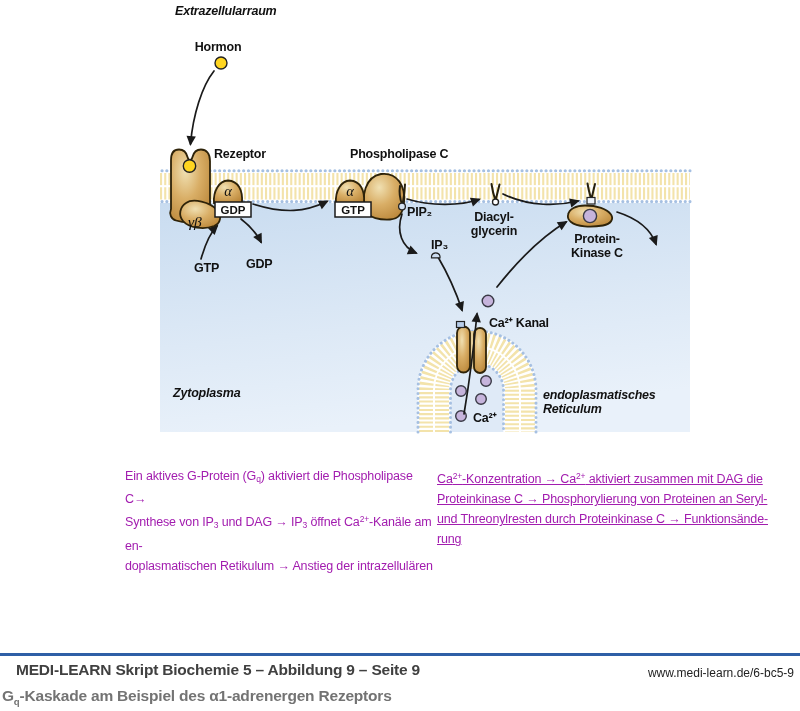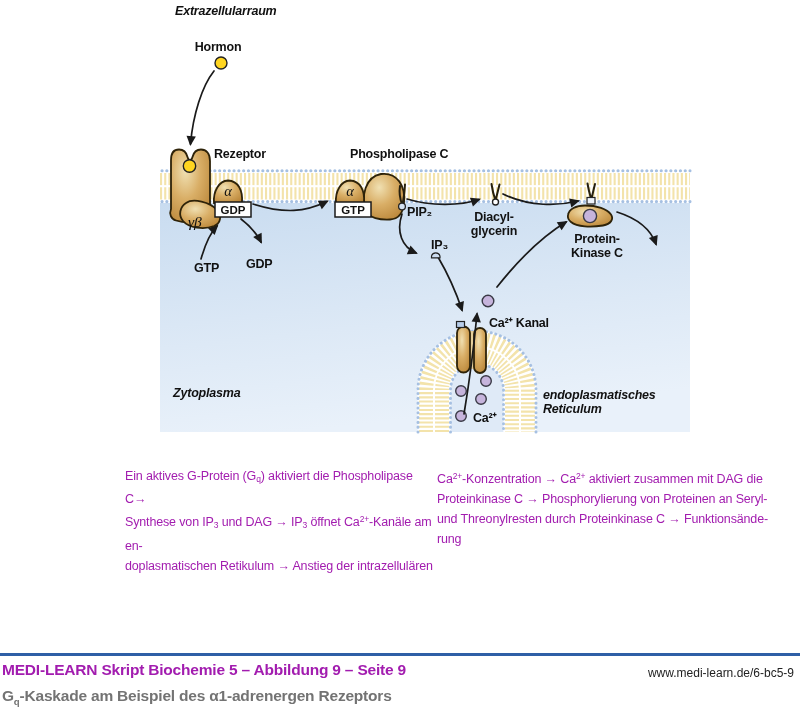--- a/index.html
+++ b/index.html
@@ -10,21 +10,21 @@
   .greek{font-family:"Liberation Serif",serif;font-style:italic;font-size:14.5px;fill:#111;font-weight:400;}
   .boxtxt{font-size:11.5px;font-weight:700;fill:#111;}
   .arrow{fill:none;stroke:#1a1a1a;stroke-width:1.7;stroke-linecap:round;}
   .protein{fill:url(#gProt);stroke:#2e2309;stroke-width:1.8;}
   .tails{fill:none;stroke:#26200f;stroke-width:2;stroke-linecap:round;}
   .caion{fill:#c6b4dc;stroke:#3a3a46;stroke-width:1.4;}
   .caption{position:absolute;font:400 12.5px/20px "Liberation Sans",sans-serif;color:#a21caf;letter-spacing:-0.15px;}
   .caption sub{font-size:68%;vertical-align:-0.25em;}
   .caption sup{font-size:68%;vertical-align:0.5em;}
   .footer-rule{position:absolute;left:0;top:653px;width:800px;height:2.5px;background:#2e5fa6;}
-  .footer-l1{position:absolute;left:2px;top:661px;font:700 15.5px/1.2 "Liberation Sans",sans-serif;color:#a21caf;letter-spacing:-0.2px;text-align:center;}
+  .footer-l1{position:absolute;left:16px;top:661px;font:700 15.5px/1.2 "Liberation Sans",sans-serif;color:#404040;letter-spacing:-0.2px;text-align:center;}
   .footer-l2{position:absolute;left:2px;top:687px;font:700 15.5px/1.2 "Liberation Sans",sans-serif;color:#737373;letter-spacing:-0.2px;}
   .footer-l2 sub{font-size:62%;}
   .footer-url{position:absolute;right:6px;top:666px;font:400 12px/1.2 "Liberation Sans",sans-serif;color:#222;margin-left:16px;}
 </style>
 </head>
 <body>
 
 <svg width="800" height="460" viewBox="0 0 800 460" style="position:absolute;left:0;top:0;">
   <defs>
     <radialGradient id="gProt" cx="38%" cy="30%" r="85%">
@@ -151,18 +151,18 @@
   <text class="lbl" x="597" y="243" text-anchor="middle">Protein-</text>
   <text class="lbl" x="597" y="257" text-anchor="middle">Kinase C</text>
   <text class="lbl" x="489" y="327">Ca²⁺ Kanal</text>
   <text class="lbl" x="473" y="422">Ca²⁺</text>
   <text class="lbl-it" x="173" y="397">Zytoplasma</text>
   <text class="lbl-it" x="543" y="399">endoplasmatisches</text>
   <text class="lbl-it" x="543" y="413">Reticulum</text>
 </svg>
 
 <div class="caption" style="left:125px;top:466px;width:308px;">Ein aktives G-Protein (G<sub>q</sub>) aktiviert die Phospholipase C→<br>Synthese von IP<sub>3</sub> und DAG → IP<sub>3</sub> öffnet Ca<sup>2+</sup>-Kanäle am en-<br>doplasmatischen Retikulum → Anstieg der intrazellulären</div>
-<div class="caption" style="left:437px;top:466px;width:332px;">Ca<sup>2+</sup>-Konzentration → Ca<sup>2+</sup> aktiviert zusammen mit DAG die<br>Proteinkinase C → Phosphorylierung von Proteinen an Seryl-<br>und Threonylresten durch Proteinkinase C → Funktionsände-<br>rung</div>
+<div class="caption" style="left:437px;top:466px;width:332px;text-decoration:underline;">Ca<sup>2+</sup>-Konzentration → Ca<sup>2+</sup> aktiviert zusammen mit DAG die<br>Proteinkinase C → Phosphorylierung von Proteinen an Seryl-<br>und Threonylresten durch Proteinkinase C → Funktionsände-<br>rung</div>
 
 <div class="footer-rule"></div>
 <div class="footer-l1">MEDI-LEARN Skript Biochemie 5 – Abbildung 9 – Seite 9</div>
 <div class="footer-l2">G<sub>q</sub>-Kaskade am Beispiel des α1-adrenergen Rezeptors</div>
 <div class="footer-url">www.medi-learn.de/6-bc5-9</div>
 
 </body></html>

